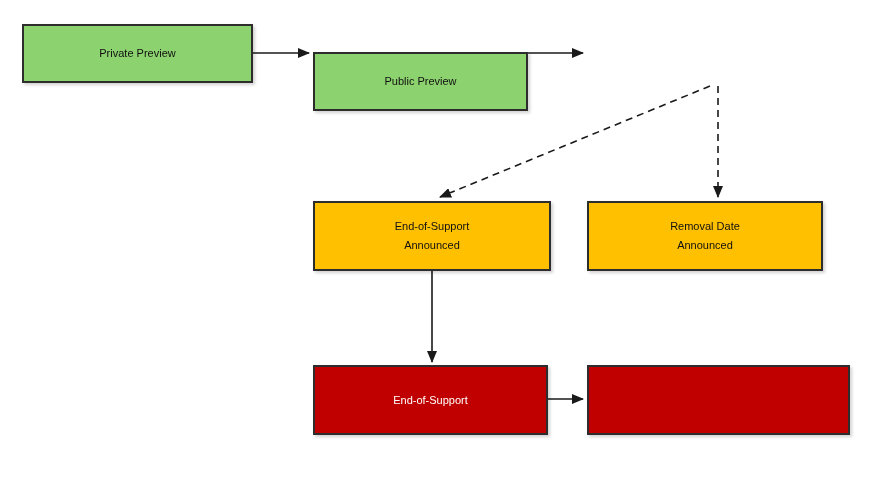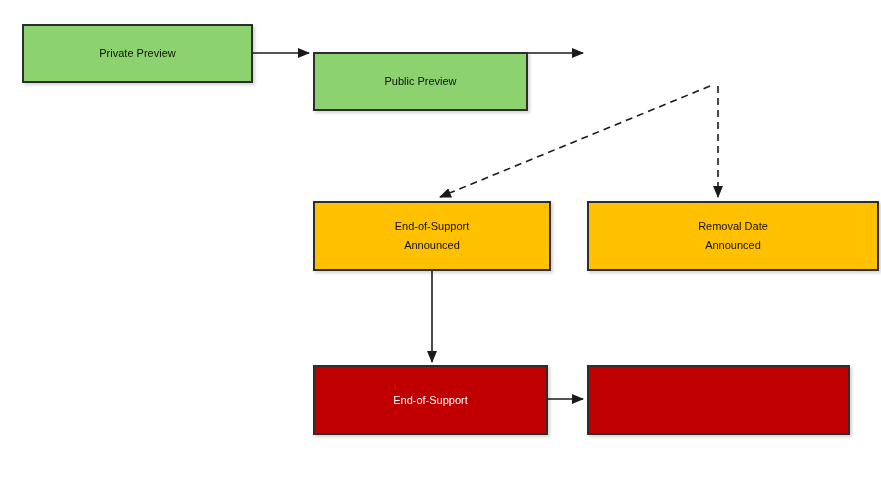--- a/index.html
+++ b/index.html
@@ -32,21 +32,21 @@
     color: #111111;
   }
   .node .line { display: block; }
   .node.light-text { color: #ffffff; }
 
   
   .n-private   { left: 22px;  top: 24px;  width: 231px; height: 59px; }
   .n-public    { left: 313px; top: 24px;  width: 215px; height: 59px; margin-top: 28px; }
   .n-ga        { left: 587px; top: 24px;  width: 264px; height: 59px; }
   .n-eos-ann   { left: 313px; top: 201px; width: 238px; height: 70px; }
-  .n-rem-ann   { left: 587px; top: 201px; width: 292px; height: 70px; }
+  .n-rem-ann   { left: 587px; top: 201px; width: 236px; height: 70px; }
   .n-eos       { left: 313px; top: 365px; width: 235px; height: 70px; }
   .n-removed   { left: 587px; top: 365px; width: 263px; height: 70px; }
 </style>
 </head>
 <body>
 
 <div class="canvas">
 
   <svg class="connectors" viewBox="0 0 881 478" xmlns="http://www.w3.org/2000/svg">
     <defs>

